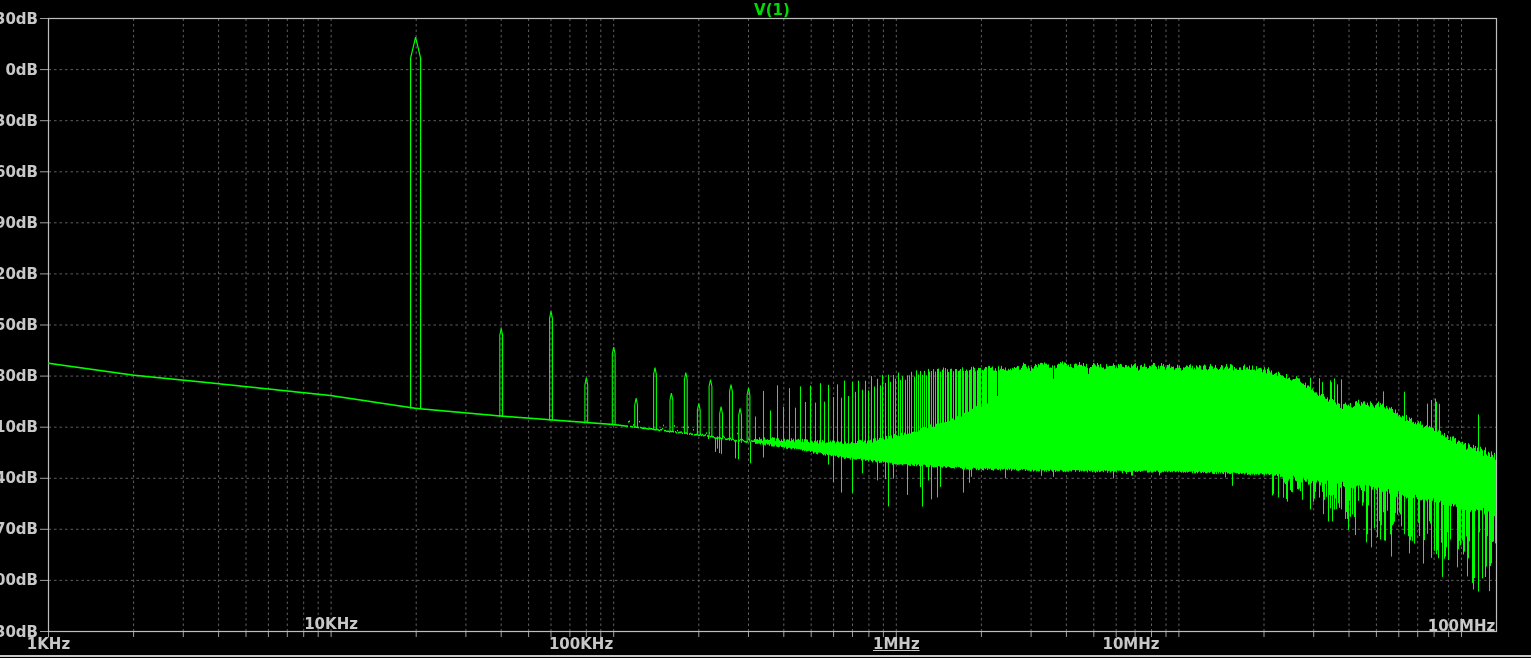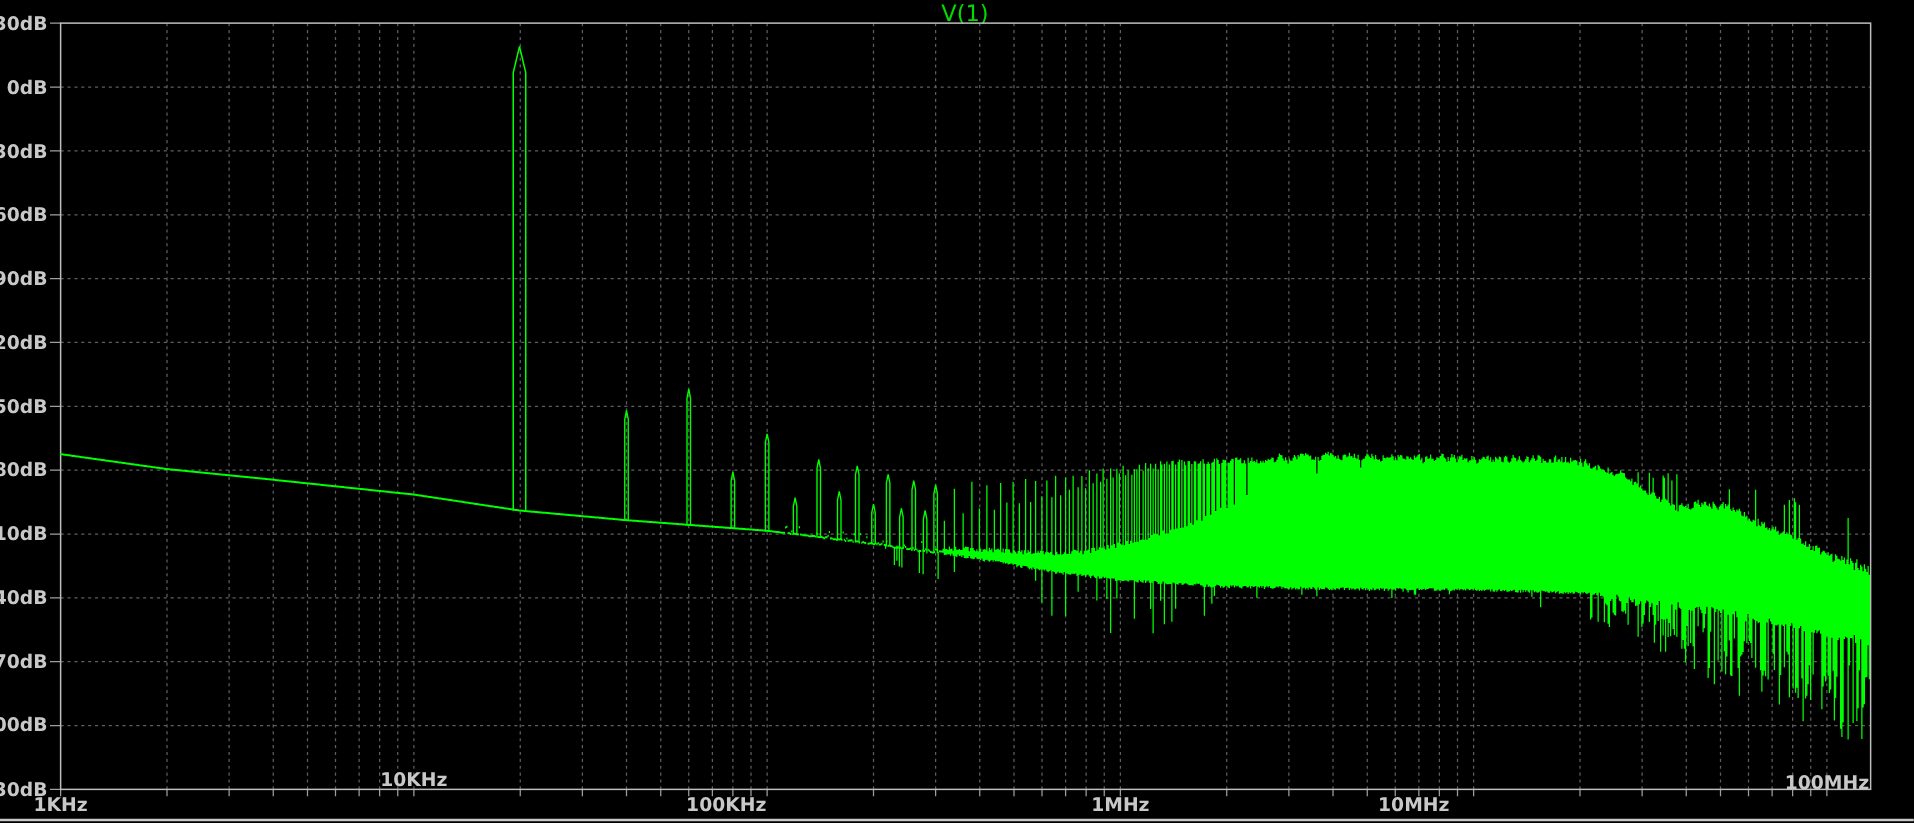--- a/index.html
+++ b/index.html
@@ -1,19 +1,19 @@
 <!DOCTYPE html>
 <html><head>
 <meta charset="utf-8">
 <style>
   html,body{margin:0;padding:0;background:#000;width:1531px;height:658px;overflow:hidden;
     font-family:"DejaVu Sans","Liberation Sans",sans-serif;}
   #window{position:absolute;left:0;top:0;width:1531px;height:658px;background:#000;}
   #plot-title{position:absolute;left:48px;top:1px;width:1448px;height:16px;text-align:center;
-    font-size:18px;font-weight:normal;color:#00DC00;cursor:pointer;}
+    font-size:15px;font-weight:bold;color:#00DC00;cursor:pointer;}
   svg{position:absolute;left:0;top:0;}
   .ylab{position:absolute;height:18px;line-height:18px;text-align:right;
     font-size:15px;font-weight:bold;color:#C8C8C8;white-space:nowrap;}
   .xlab{position:absolute;height:17px;line-height:17px;text-align:center;
     font-size:15px;font-weight:bold;color:#C8C8C8;white-space:nowrap;}
   #bottom-edge{position:absolute;left:0;top:655px;width:1531px;height:2px;background:#C9C9C9;}
 </style>
 </head>
 <body>
 
@@ -39,18 +39,18 @@
       <div class="ylab" style="left: -30px; width: 68px; top: 418.167px;">-210dB</div>
       <div class="ylab" style="left: -30px; width: 68px; top: 469.25px;">-240dB</div>
       <div class="ylab" style="left: -30px; width: 68px; top: 520.333px;">-270dB</div>
       <div class="ylab" style="left: -30px; width: 68px; top: 571.417px;">-300dB</div>
       <div class="ylab" style="left: -30px; width: 68px; top: 622.5px;">-330dB</div>
     </div>
   <div id="x-axis-labels">
       <div class="xlab" style="left: -11.5px; width: 120px; top: 636px;">1KHz</div>
       <div class="xlab" style="left: 271.1px; width: 120px; top: 616px;">10KHz</div>
       <div class="xlab" style="left: 521px; width: 120px; top: 636px;">100KHz</div>
-      <div class="xlab" style="left: 836.3px; width: 120px; top: 636px;">1MHz</div>
+      <div class="xlab" style="left: 836.3px; width: 120px; top: 636px; text-decoration: underline;">1MHz</div>
       <div class="xlab" style="left: 1071px; width: 120px; top: 636px;">10MHz</div>
       <div class="xlab" style="left: 1401.5px; width: 120px; top: 618px;">100MHz</div>
     </div>
   <div id="bottom-edge"></div>
 </div>
 
 </body></html>

